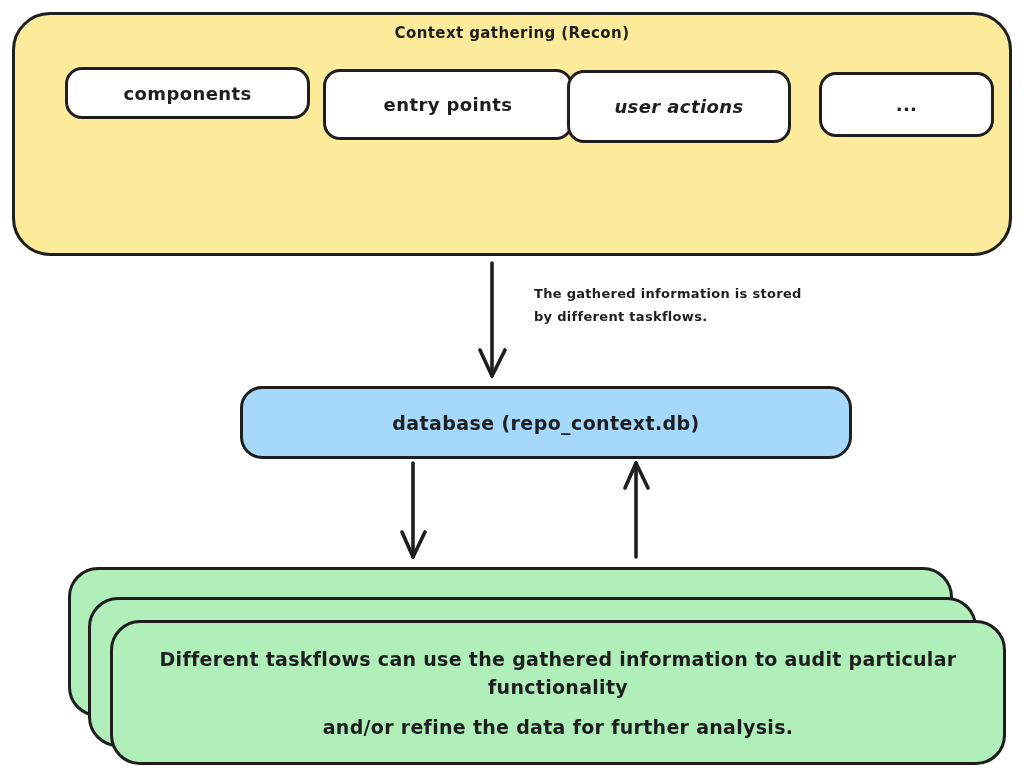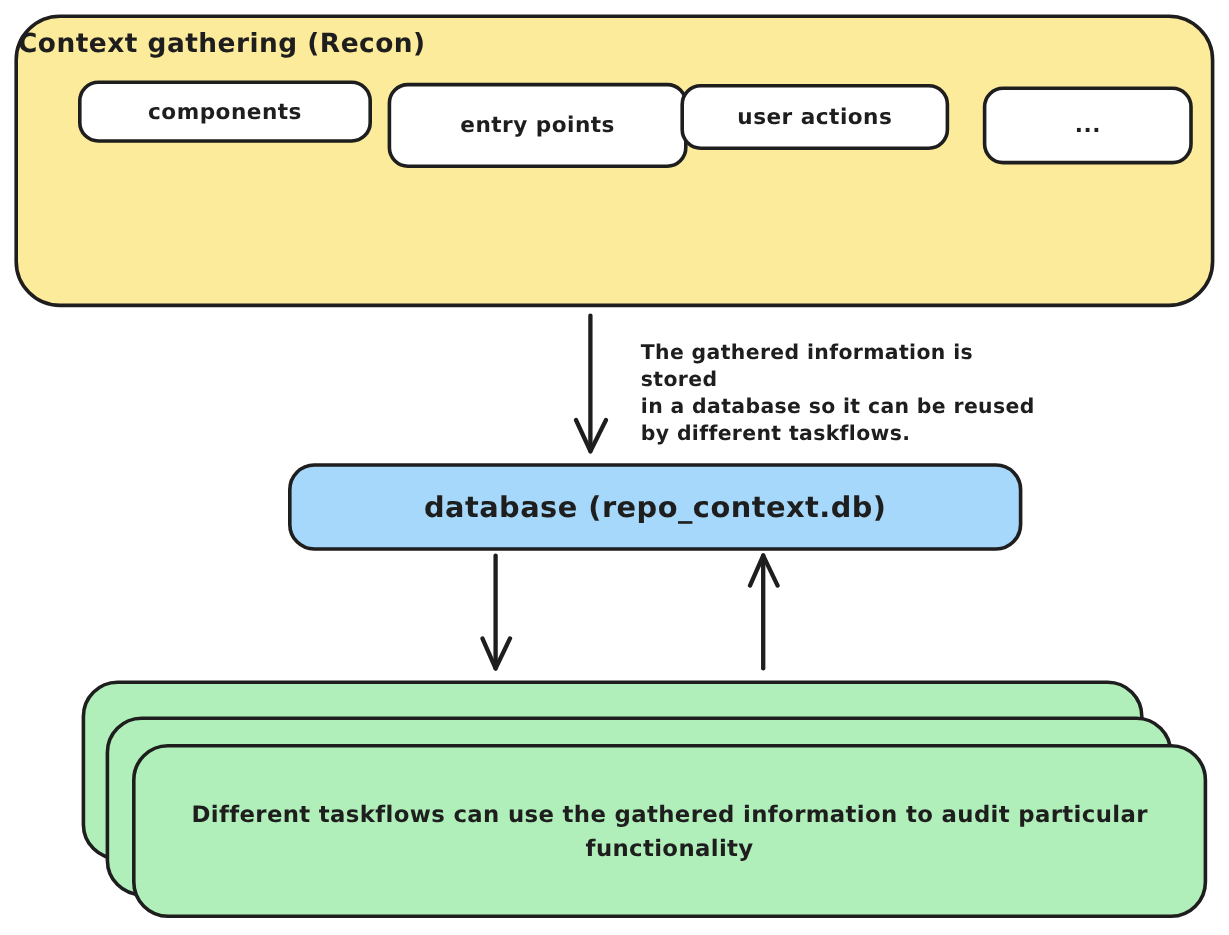--- a/index.html
+++ b/index.html
@@ -23,41 +23,41 @@
     width: 1000px; height: 244px;
     background: var(--color-yellow, #fdeb9c);
     border: 3.5px solid var(--color-stroke, #1e1e1e);
     border-radius: 38px;
     box-sizing: border-box;
   }
   .recon-title {
     position: absolute;
     left: 0; top: 9px;
     width: 100%;
-    text-align: left;
-    font-size: 22px;
+    text-align: center;
+    font-size: 15px;
     font-weight: 600;
     letter-spacing: 0.4px;
   }
   .mini-box {
     position: absolute;
     background: var(--color-white, #ffffff);
     border: 3px solid var(--color-stroke, #1e1e1e);
     border-radius: 17px;
     box-sizing: border-box;
     display: flex;
     align-items: center;
     justify-content: center;
     font-size: 18px;
     font-weight: 600;
     letter-spacing: 0.4px;
   }
   .box-components   { left: 50px;  top: 52px;  width: 245px; height: 52px; }
   .box-entry-points { left: 308px; top: 54px;  width: 250px; height: 71px; }
-  .box-user-actions { left: 552px; top: 55px;  width: 224px; height: 55px; }
+  .box-user-actions { left: 552px; top: 55px;  width: 224px; height: 73px; font-style: italic; }
   .box-dots         { left: 804px; top: 57px;  width: 175px; height: 65px; }
   .box-web-entry    { left: 331px; top: 150px; width: 188px; height: 51px; border-radius: 13px; }
 
   
   .arrows-svg {
     position: absolute;
     left: 0; top: 0;
     width: 1024px; height: 779px;
     pointer-events: none;
   }
@@ -67,39 +67,39 @@
     fill: none;
     stroke-linecap: round;
     stroke-linejoin: round;
   }
 
   
   .annotation {
     position: absolute;
     left: 534px; top: 283px;
     width: 340px;
-    font-size: 17px;
+    font-size: 13px;
     font-weight: 600;
     letter-spacing: 0.3px;
     line-height: 22.5px;
   }
 
   
   .database-box {
     position: absolute;
     left: 240px; top: 386px;
     width: 612px; height: 73px;
     background: var(--color-blue, #a5d8fa);
     border: 3.5px solid var(--color-stroke, #1e1e1e);
     border-radius: 22px;
     box-sizing: border-box;
     display: flex;
     align-items: center;
     justify-content: center;
-    font-size: 24px;
+    font-size: 19px;
     font-weight: 600;
     letter-spacing: 0.4px;
   }
 
   
   .taskflow-card {
     position: absolute;
     background: var(--color-green, #b1efba);
     border: 3.5px solid var(--color-stroke, #1e1e1e);
     border-radius: 30px;
@@ -158,27 +158,27 @@
 
     <g>
       <path d="M636 557 L636 467"></path>
       <path d="M625 488 L636 463"></path>
       <path d="M648 488 L636 463"></path>
     </g>
   </svg>
 
   <div class="annotation">
     <div>The gathered information is stored</div>
-    <div>in a database so it can be reused</div>
     <div>by different taskflows.</div>
   </div>
 
   <div class="database-box">
     <span>database (repo_context.db)</span>
   </div>
 
   <div class="taskflow-card card-back"></div>
   <div class="taskflow-card card-middle"></div>
   <div class="taskflow-card card-front">
     <div>Different taskflows can use the gathered information to audit particular functionality</div>
+    <div>and/or refine the data for further analysis.</div>
   </div>
 
 </div>
 
 </body></html>

